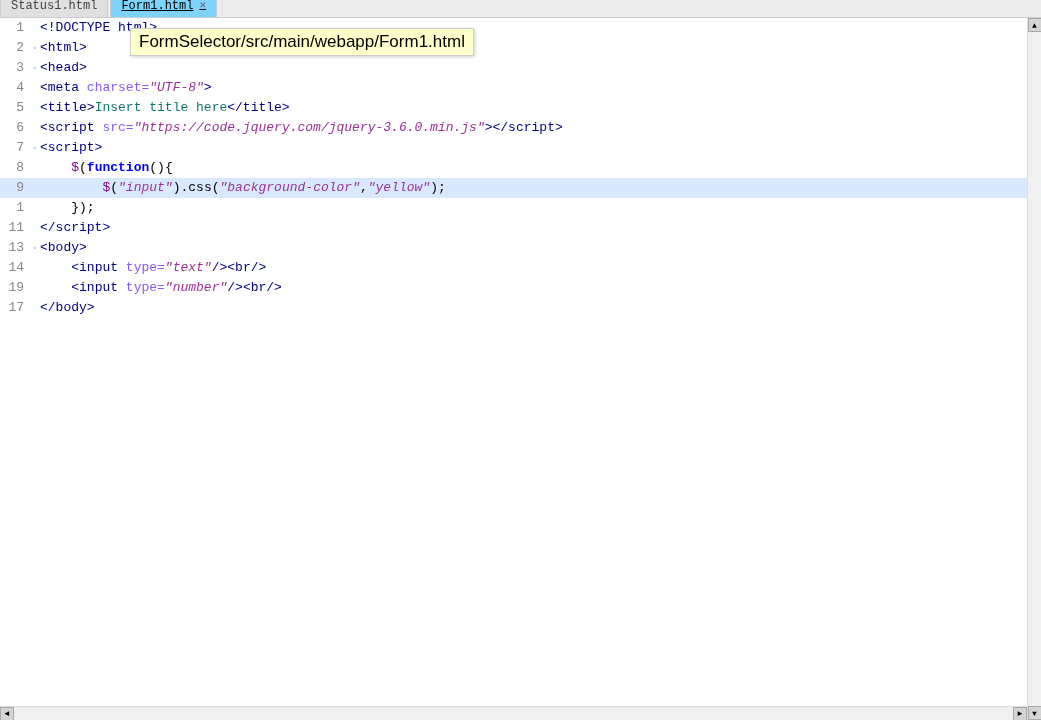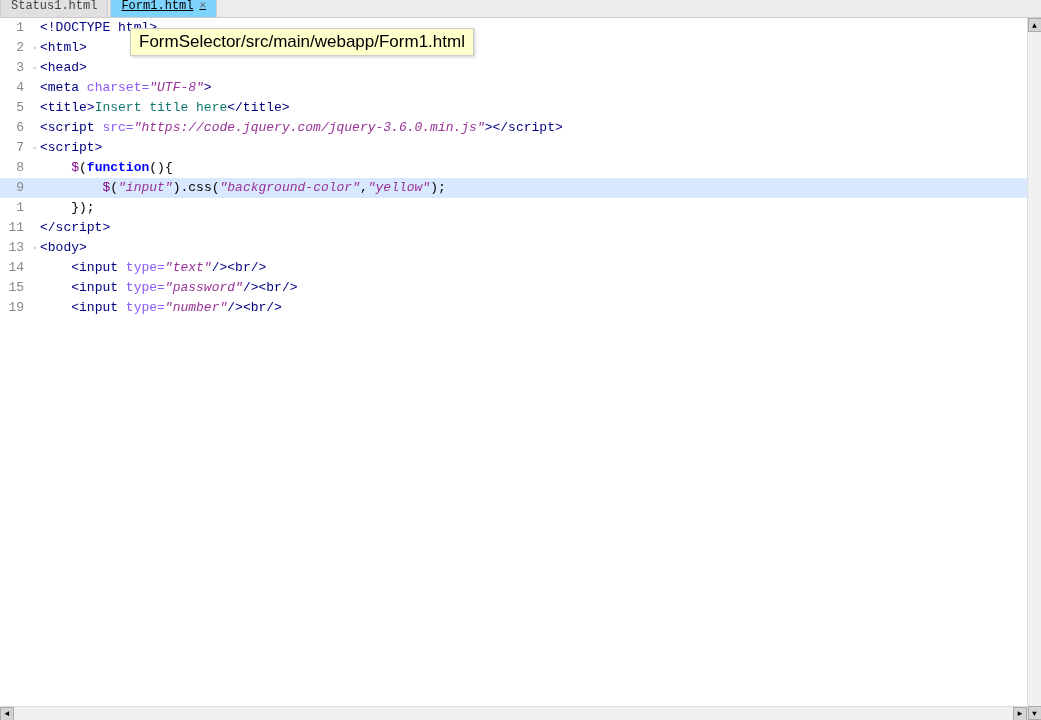--- a/index.html
+++ b/index.html
@@ -273,32 +273,32 @@
       <span class="line-fold">◦</span>
       <span class="line-content"><span class="tag">&lt;body&gt;</span></span>
     </div>
 
     <div class="code-line">
       <span class="line-num">14</span>
       <span class="line-fold">&nbsp;</span>
       <span class="line-content">    <span class="tag">&lt;input </span><span class="attr-name">type=</span><span class="attr-val">"text"</span><span class="tag">/&gt;</span><span class="tag">&lt;br/&gt;</span></span>
     </div>
 
-    <div class="code-line">
-      <span class="line-num">15</span>
-      <span class="line-fold">&nbsp;</span>
-      <span class="line-content">    <span class="tag">&lt;input </span><span class="attr-name">type=</span><span class="attr-val">"password"</span><span class="tag">/&gt;</span><span class="tag">&lt;br/&gt;</span></span>
-    </div>
 
     <div class="code-line">
       <span class="line-num">19</span>
       <span class="line-fold">&nbsp;</span>
       <span class="line-content">    <span class="tag">&lt;input </span><span class="attr-name">type=</span><span class="attr-val">"number"</span><span class="tag">/&gt;</span><span class="tag">&lt;br/&gt;</span></span>
     </div>
 
+    <div class="code-line">
+      <span class="line-num">17</span>
+      <span class="line-fold">&nbsp;</span>
+      <span class="line-content"><span class="tag">&lt;/body&gt;</span></span>
+    </div>
 
 
     <div style="flex:1;"></div>
     <div class="scrollbar-bottom">
       <div class="h-arrow">◄</div>
       <div class="h-track"></div>
       <div class="h-arrow">►</div>
     </div>
   </div>
 

